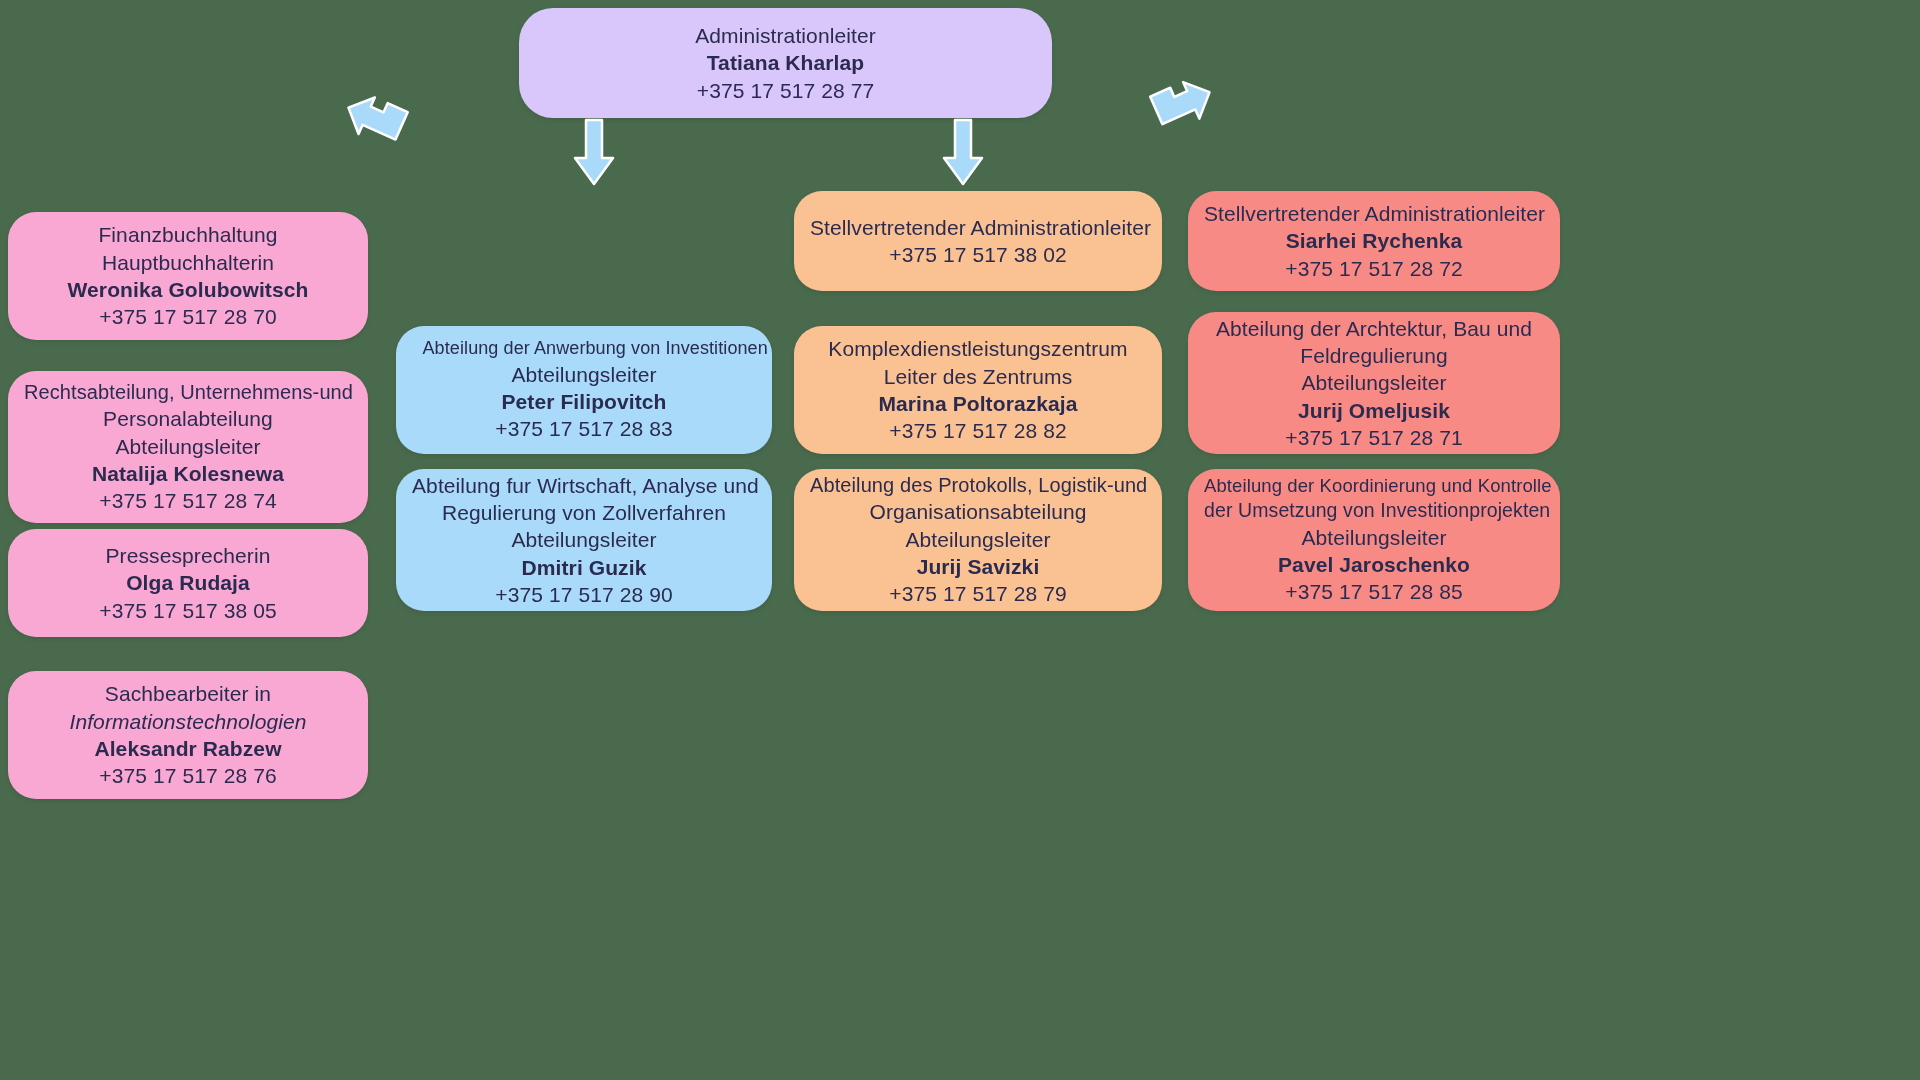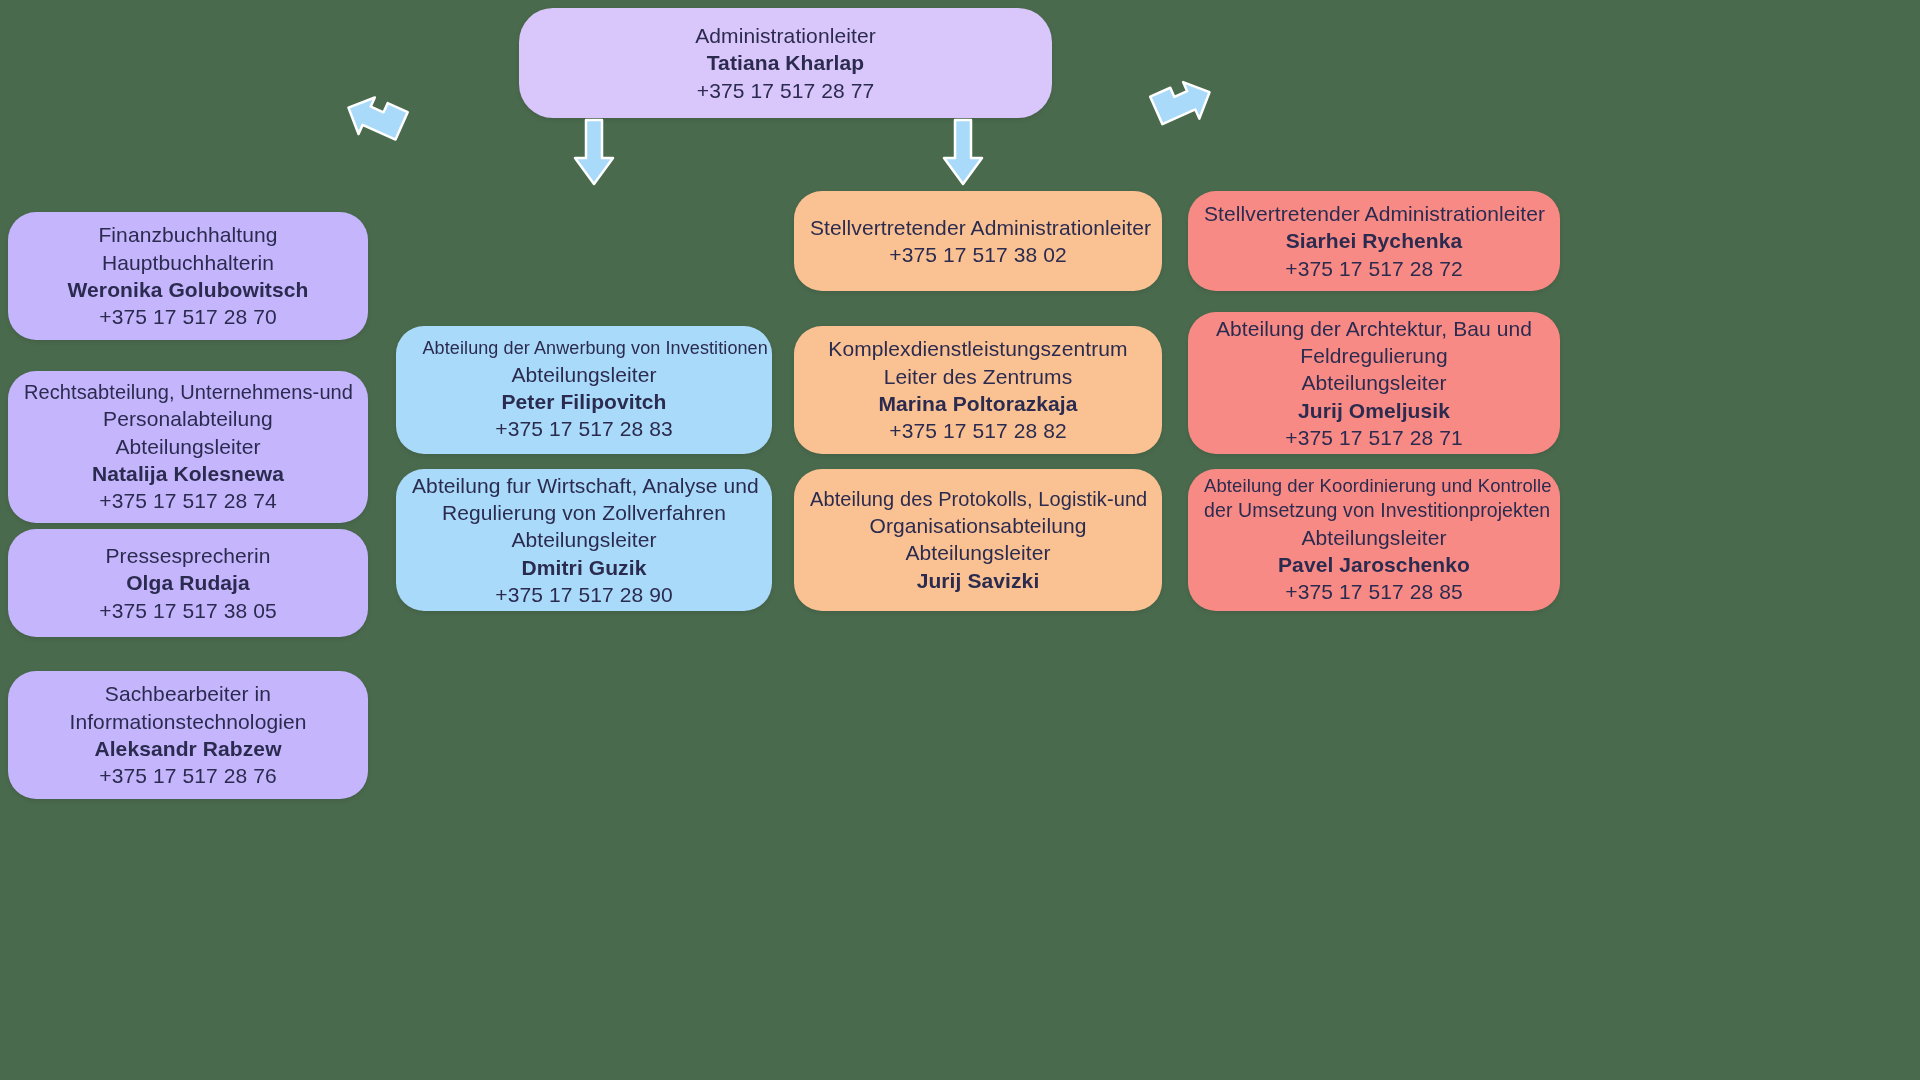--- a/index.html
+++ b/index.html
@@ -41,21 +41,21 @@
     font-size: 21px;
     font-weight: 400;
     letter-spacing: 0.1px;
     white-space: nowrap;
   }
   .card .ln.bold { font-weight: 700; }
   .card .ln.phone { font-weight: 400; }
 
   
   .c-purple { background: #d9c6fb; }
-  .c-green  { background: #c4b5fd; }
+  .c-green  { background: #f9a8d4; }
   .c-blue   { background: #a9daf9; }
   .c-orange { background: #fac193; }
   .c-red    { background: #f88a86; }
 
   
   #root-card {
     left: 519px; top: 8px; width: 533px; height: 110px;
     border-radius: 34px;
   }
 
@@ -127,21 +127,21 @@
   </div>
 
   <div class="card c-green col-g" style="top:529px; height:108px;">
     <span class="ln" style="font-size: 21px;">Pressesprecherin</span>
     <span class="ln bold" style="font-size: 21px;">Olga Rudaja</span>
     <span class="ln phone" style="font-size: 21px;">+375 17 517 38 05</span>
   </div>
 
   <div class="card c-green col-g" style="top:671px; height:128px;">
     <span class="ln" style="font-size: 21px;">Sachbearbeiter in</span>
-    <span class="ln" style="font-size: 21px;">Informationstechnologien</span>
+    <span class="ln" style="font-size: 21px; font-style: italic;">Informationstechnologien</span>
     <span class="ln bold" style="font-size: 21px;">Aleksandr Rabzew</span>
     <span class="ln phone" style="font-size: 21px;">+375 17 517 28 76</span>
   </div>
 
 
   <div class="card c-blue col-b" style="top:326px; height:128px;">
     <span class="ln" style="font-size: 18px; margin-left: 21px;">Abteilung der Anwerbung von Investitionen</span>
     <span class="ln" style="font-size: 21px;">Abteilungsleiter</span>
     <span class="ln bold" style="font-size: 21px;">Peter Filipovitch</span>
     <span class="ln phone" style="font-size: 21px;">+375 17 517 28 83</span>
@@ -166,20 +166,21 @@
     <span class="ln" style="font-size: 21px;">Leiter des Zentrums</span>
     <span class="ln bold" style="font-size: 21px;">Marina Poltorazkaja</span>
     <span class="ln phone" style="font-size: 21px;">+375 17 517 28 82</span>
   </div>
 
   <div class="card c-orange col-o" style="top:469px; height:142px;">
     <span class="ln" style="font-size: 20px;">Abteilung des Protokolls, Logistik-und</span>
     <span class="ln" style="font-size: 21px;">Organisationsabteilung</span>
     <span class="ln" style="font-size: 21px;">Abteilungsleiter</span>
     <span class="ln bold" style="font-size: 21px;">Jurij Savizki</span>
+    <span class="ln phone" style="font-size: 21px;">+375 17 517 28 79</span>
   </div>
 
   <div class="card c-red col-r" style="top:191px; height:100px;">
     <span class="ln" style="font-size: 21px;">Stellvertretender Administrationleiter</span>
     <span class="ln bold" style="font-size: 21px;">Siarhei Rychenka</span>
     <span class="ln phone" style="font-size: 21px;">+375 17 517 28 72</span>
   </div>
 
   <div class="card c-red col-r" style="top:312px; height:142px;">
     <span class="ln" style="font-size: 21px;">Abteilung der Archtektur, Bau und</span>

